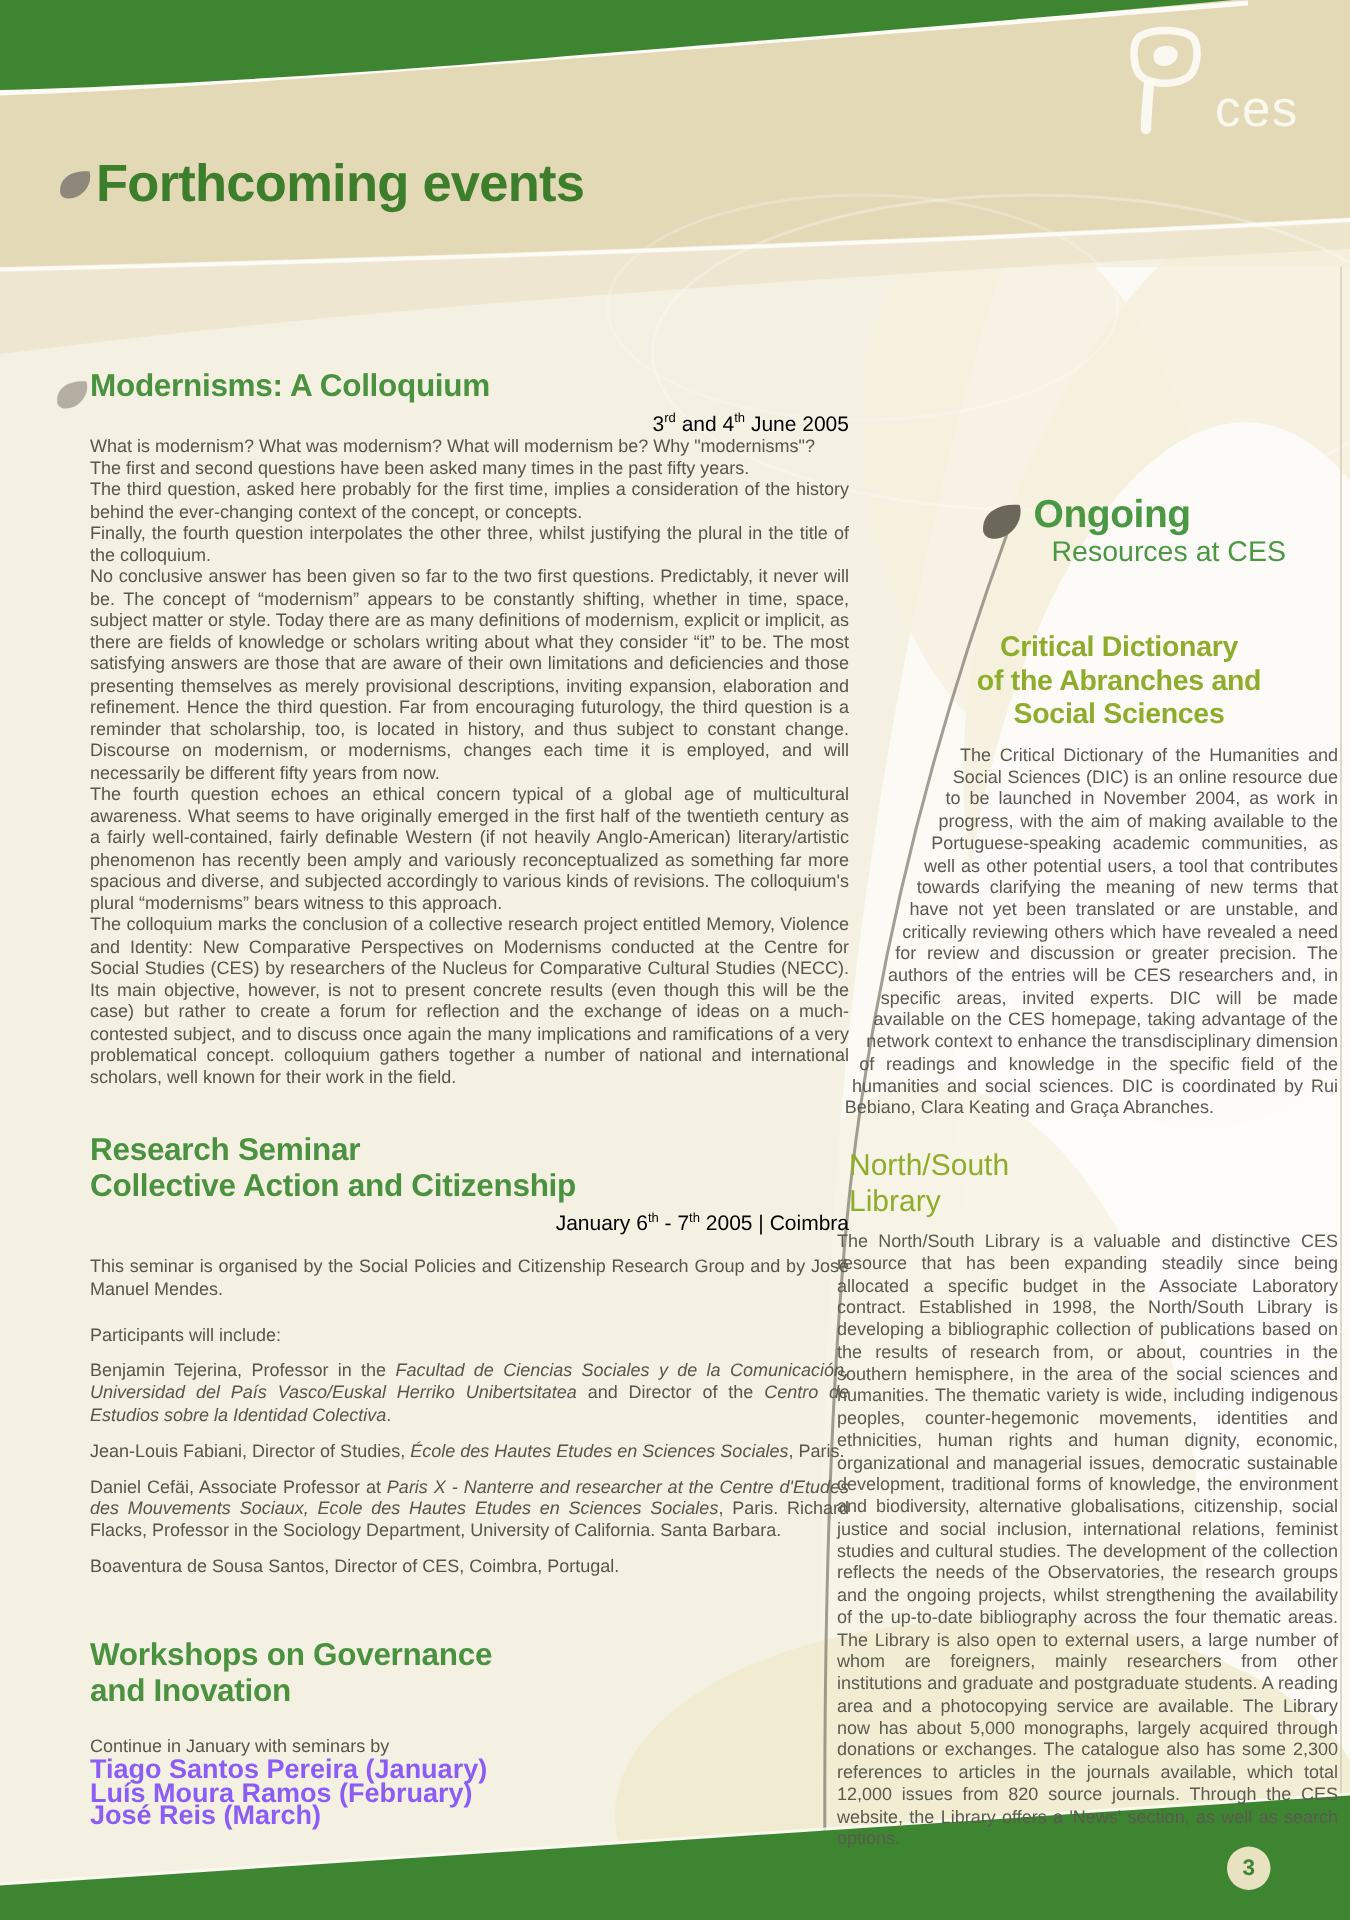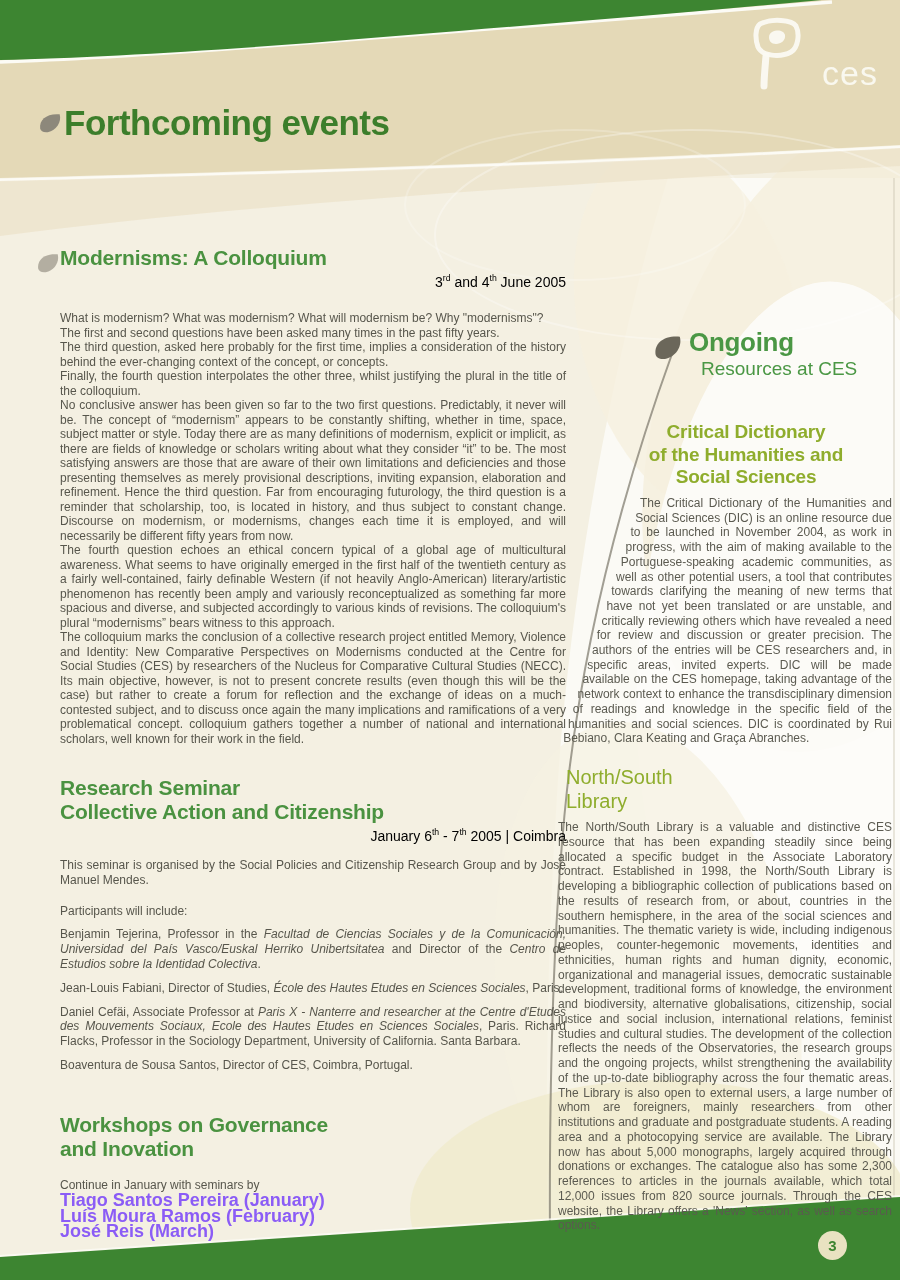--- a/index.html
+++ b/index.html
@@ -4,33 +4,33 @@
 <style>
   html,body{margin:0;padding:0;background:#8f8e86;}
   .page{
     position:relative;width:900px;height:1280px;overflow:hidden;
     background:#f4f0e2;
     font-family:"Liberation Sans",sans-serif;
   }
   .bg{position:absolute;left:0;top:0;}
 
   
-  .logo{position:absolute;left:750px;top:16px;display:flex;align-items:flex-end;gap:12px;}
+  .logo{position:absolute;left:750px;top:16px;display:flex;align-items:flex-end;}
   .logo .ces-word{color:#fbfaf2;font-size:34px;line-height:1;margin:0 0 4px 4px;letter-spacing:1px;opacity:.95;}
   .page-title{
     position:absolute;left:64px;top:103px;
     font-size:35px;font-weight:bold;color:#3c7e2b;letter-spacing:-0.5px;
   }
   .leaf{position:absolute;}
 
   
   .left-col{position:absolute;left:60px;top:246px;width:506px;color:#57564c;}
   .h-green{font-size:21px;line-height:24px;color:#4a9240;margin:0;font-weight:bold;letter-spacing:-0.2px;}
   .date-line{text-align:right;color:#000000;font-size:14px;margin-top:4px;}
-  .bodytext{margin-top:21px;}
+  .bodytext{margin-top:0;}
   .bodytext p{margin:0;font-size:12px;line-height:14.5px;text-align:justify;}
   .seminar{margin-top:30px;}
   .intro{margin-top:14px;font-size:12px;line-height:14.7px;text-align:justify;}
   .plabel{margin-top:17px;font-size:12px;}
   .participant{margin:9px 0 0 0;font-size:12px;line-height:14.8px;text-align:justify;}
   .workshops{margin-top:40px;}
   .wk-intro{margin-top:17px;font-size:12px;line-height:15.5px;}
   .wk-name{font-size:18px;line-height:15.5px;font-weight:bold;color:#8b5cf6;}
 
   
@@ -142,21 +142,21 @@
   </div>
 
   <svg class="leaf" style="left:652px;top:334px;" width="34" height="27" viewBox="0 0 24 20">
     <path d="M2,15 C1,7 8,1 20,2 C22,9 17,17 9,18.5 C5,19 2.5,17.5 2,15 Z" fill="#6b675a"></path>
   </svg>
   <div class="ongoing-line1">Ongoing</div>
   <div class="ongoing-line2">Resources at CES</div>
 
   <div class="dict-head">
     <div>Critical Dictionary</div>
-    <div>of the Humanities and</div>
+    <div>of the Abranches and</div>
     <div>Social Sciences</div>
   </div>
   <div class="dict-body">
     <span class="dict-curve"></span>
     <span>The Critical Dictionary of the Humanities and Social Sciences (DIC) is an online resource due to be launched in November 2004, as work in progress, with the aim of making available to the Portuguese-speaking academic communities, as well as other potential users, a tool that contributes towards clarifying the meaning of new terms that have not yet been translated or are unstable, and critically reviewing others which have revealed a need for review and discussion or greater precision. The authors of the entries will be CES researchers and, in specific areas, invited experts. DIC will be made available on the CES homepage, taking advantage of the network context to enhance the transdisciplinary dimension of readings and knowledge in the specific field of the humanities and social sciences. DIC is coordinated by Rui Bebiano, Clara Keating and Graça Abranches.</span>
   </div>
 
   <div class="lib-head">
     <div>North/South</div>
     <div>Library</div>

